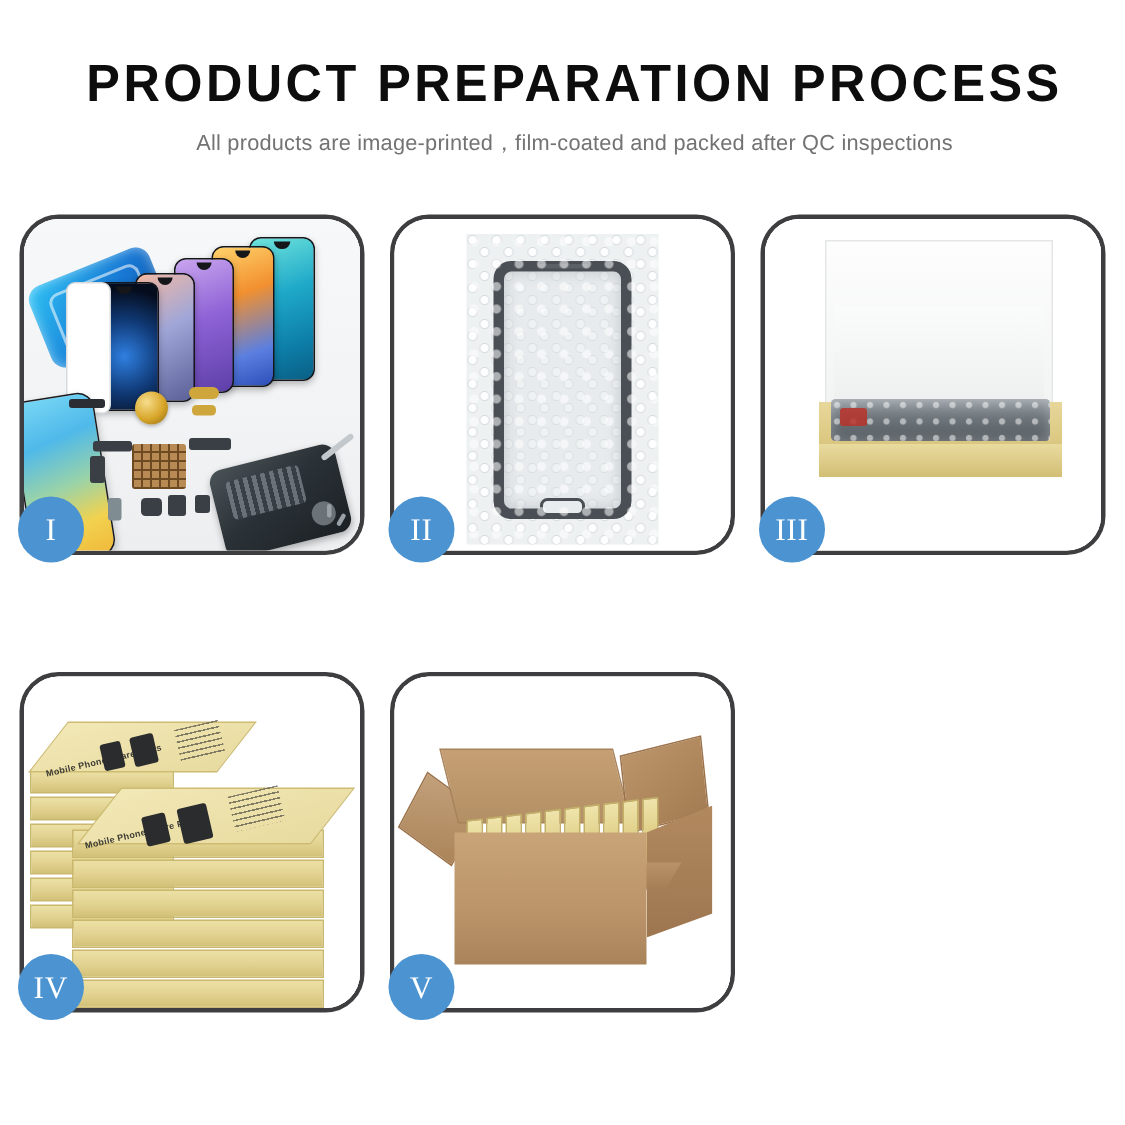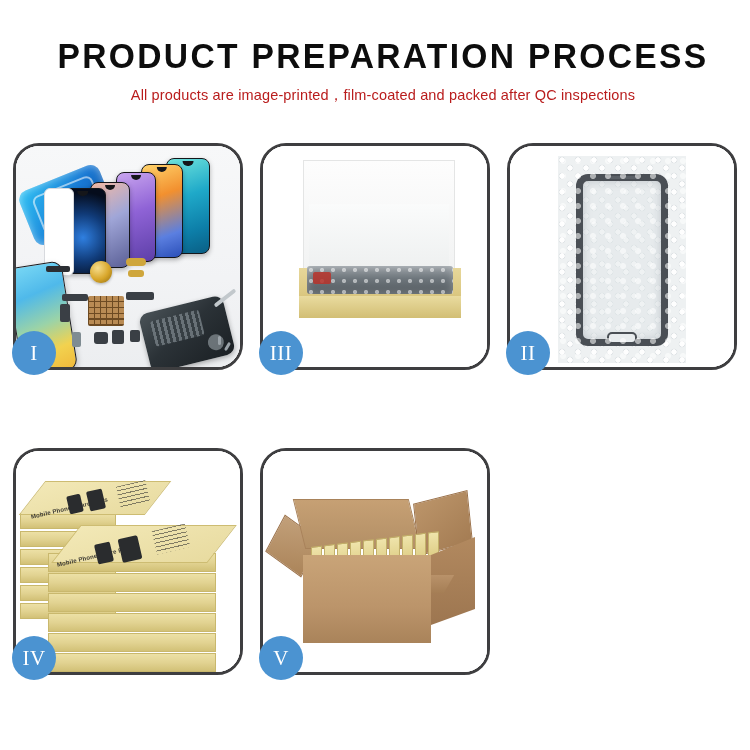--- a/index.html
+++ b/index.html
@@ -22,21 +22,21 @@
     color: #0d0d0d;
     transform: scaleX(0.96);
     white-space: nowrap;
   }
   .subtitle {
     margin-top: 10px;
     font-family: "Liberation Sans", sans-serif;
     font-size: 14.5px;
     font-weight: 400;
     letter-spacing: 0.15px;
-    color: #b91c1c;
+    color: #737373;
     white-space: nowrap;
   }
 
   
   .grid {
     position:absolute;
     left: 13px; top: 143px;
     width: 724px; height: 532px;
     display: grid;
     grid-template-columns: repeat(3, 230px);
@@ -368,47 +368,47 @@
           <div class="bar" style="left:202px;top:190px;width:3px;height:9px;background:#9aa2a8;"></div>
           <div class="bar" style="left:210px;top:196px;width:3px;height:9px;background:#9aa2a8;transform:rotate(30deg);"></div>
           <div class="bar" style="left:196px;top:150px;width:26px;height:4px;background:#c2c8cc;transform:rotate(-38deg);"></div>
         </div>
       </div>
       <div class="badge">I</div>
     </div>
 
     <div class="panel">
       <div class="panel-inner">
+        <div class="p2">
+          <div class="bubble-sheet">
+            <div class="screen-in"></div>
+            <div class="bubble-overlay"></div>
+          </div>
+        </div>
+      </div>
+      <div class="badge">II</div>
+    </div>
+
+    <div class="panel">
+      <div class="panel-inner">
         <div class="p3">
           <div class="k-lidback"></div>
           <div class="k-innerfoam"></div>
           <div class="k-tray"></div>
           <div class="k-screenpack">
             <div class="k-shine"></div>
           </div>
           <div class="k-tray-front"></div>
         </div>
       </div>
       <div class="badge">III</div>
     </div>
 
     <div class="panel">
       <div class="panel-inner">
-        <div class="p2">
-          <div class="bubble-sheet">
-            <div class="screen-in"></div>
-            <div class="bubble-overlay"></div>
-          </div>
-        </div>
-      </div>
-      <div class="badge">II</div>
-    </div>
-
-    <div class="panel">
-      <div class="panel-inner">
         <div class="p4">
           <div class="stack">
 
             <div class="box4" style="left:2px;top:44px;width:96px;height:16px;"></div>
             <div class="box4" style="left:2px;top:62px;width:96px;height:16px;"></div>
             <div class="box4" style="left:2px;top:80px;width:96px;height:16px;"></div>
             <div class="box4" style="left:2px;top:98px;width:96px;height:16px;"></div>
             <div class="box4" style="left:2px;top:116px;width:96px;height:16px;"></div>
             <div class="box4" style="left:2px;top:134px;width:96px;height:16px;"></div>
 

